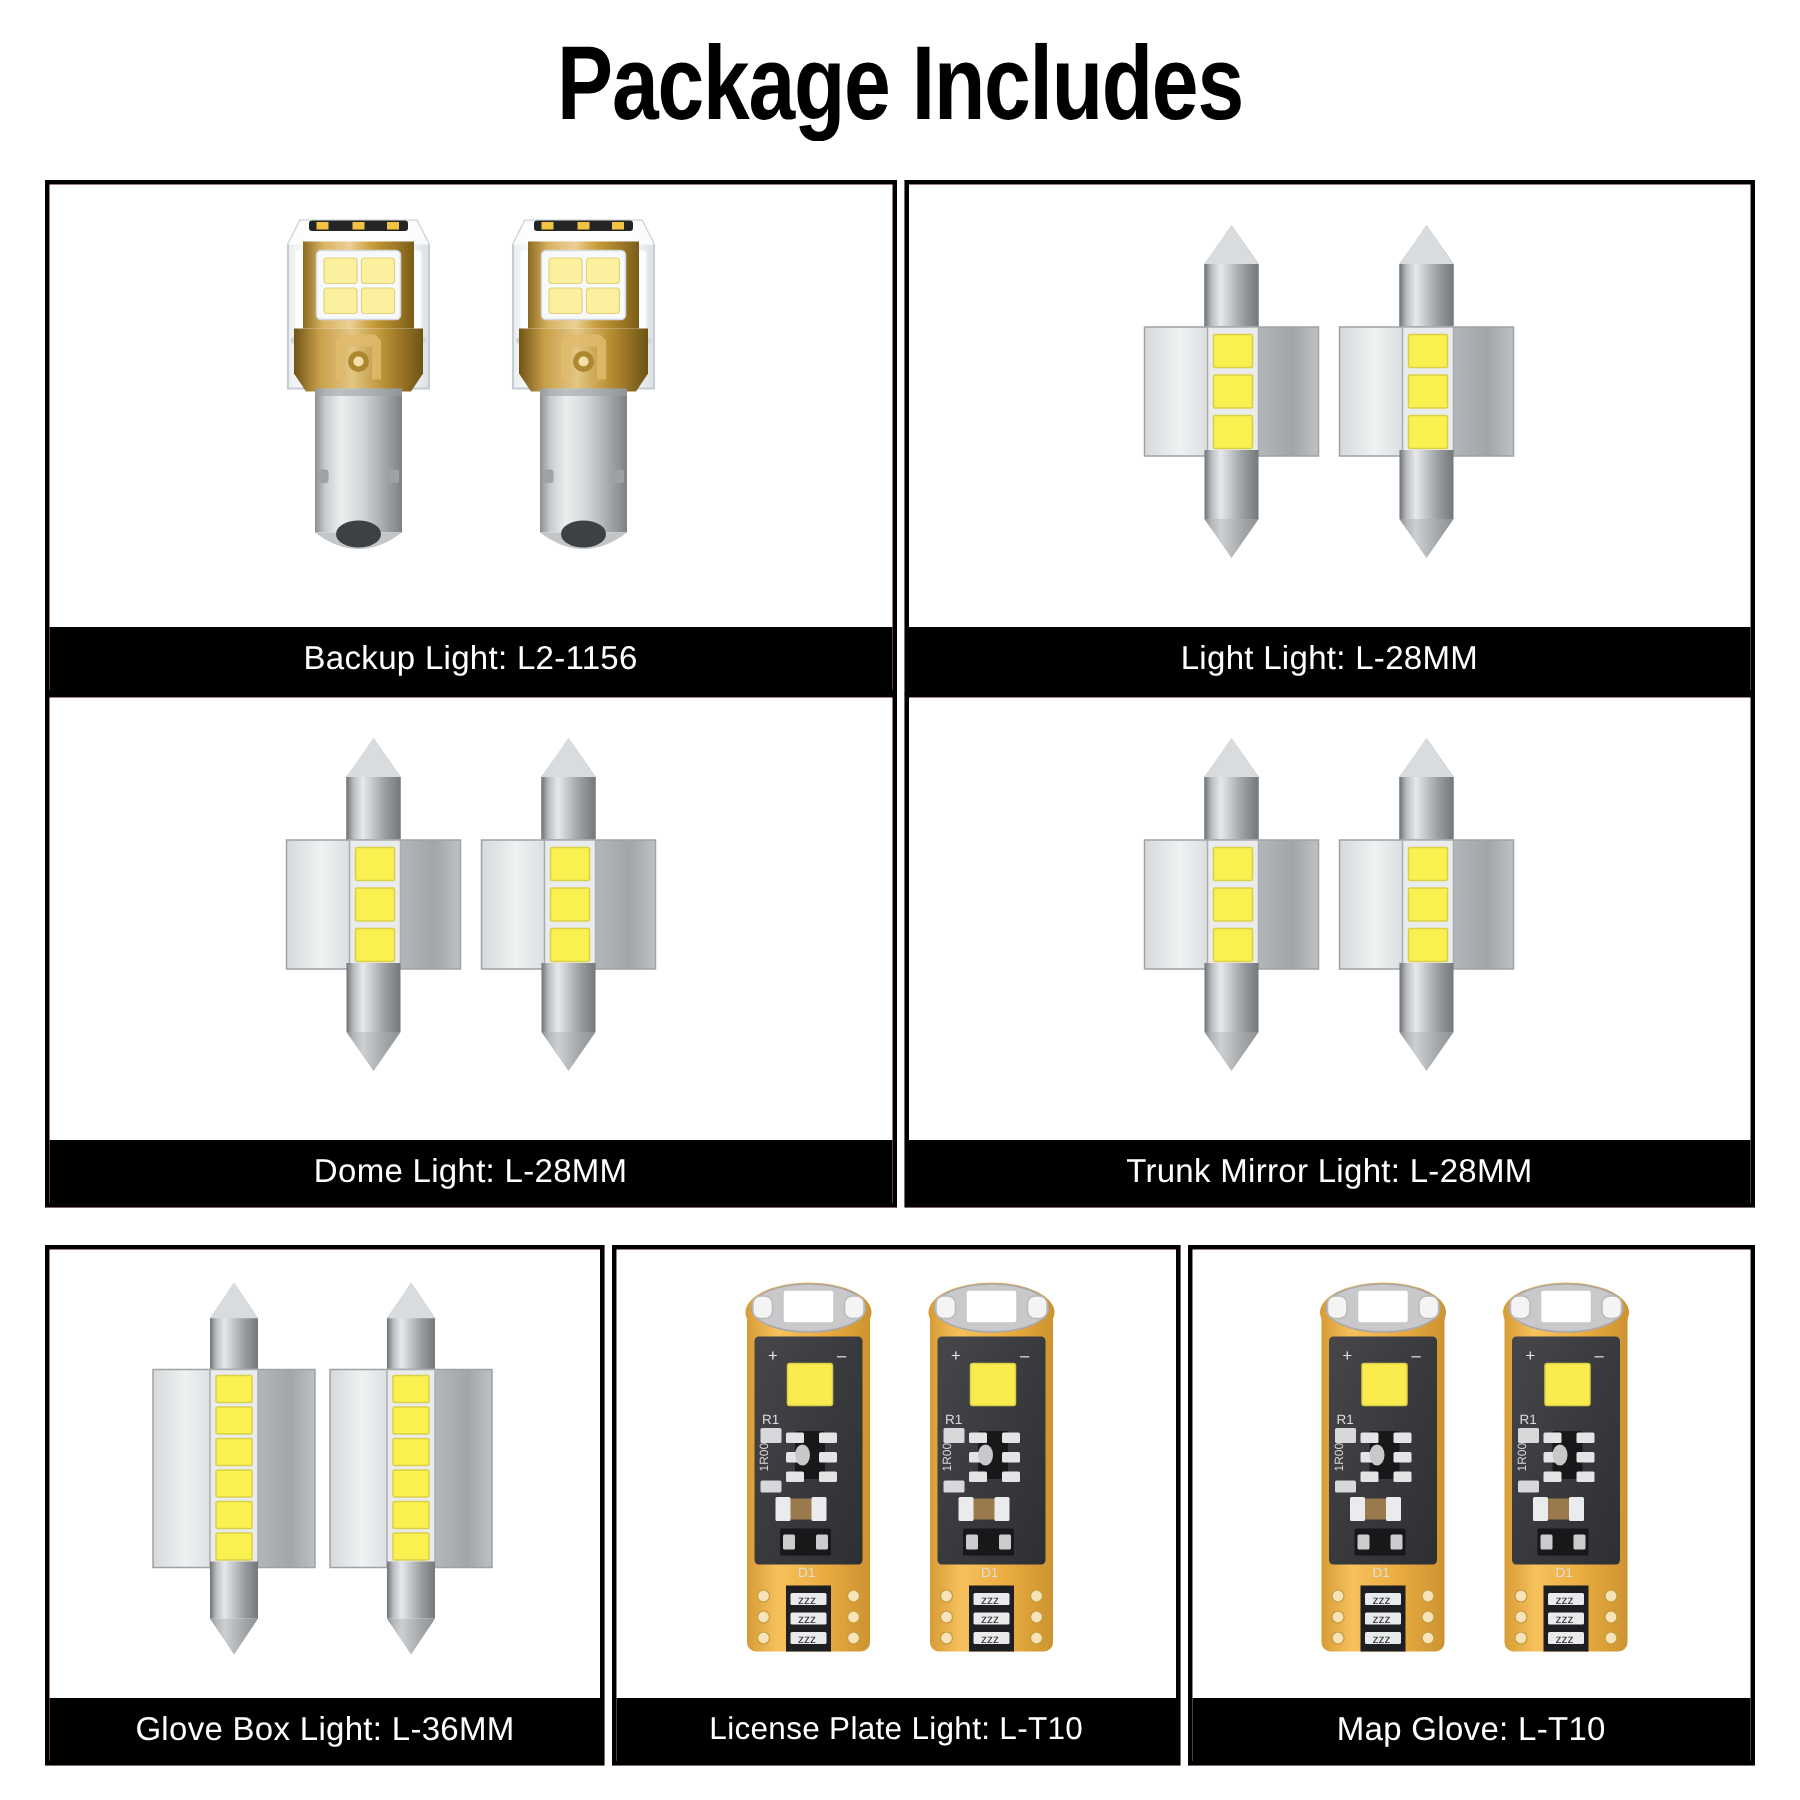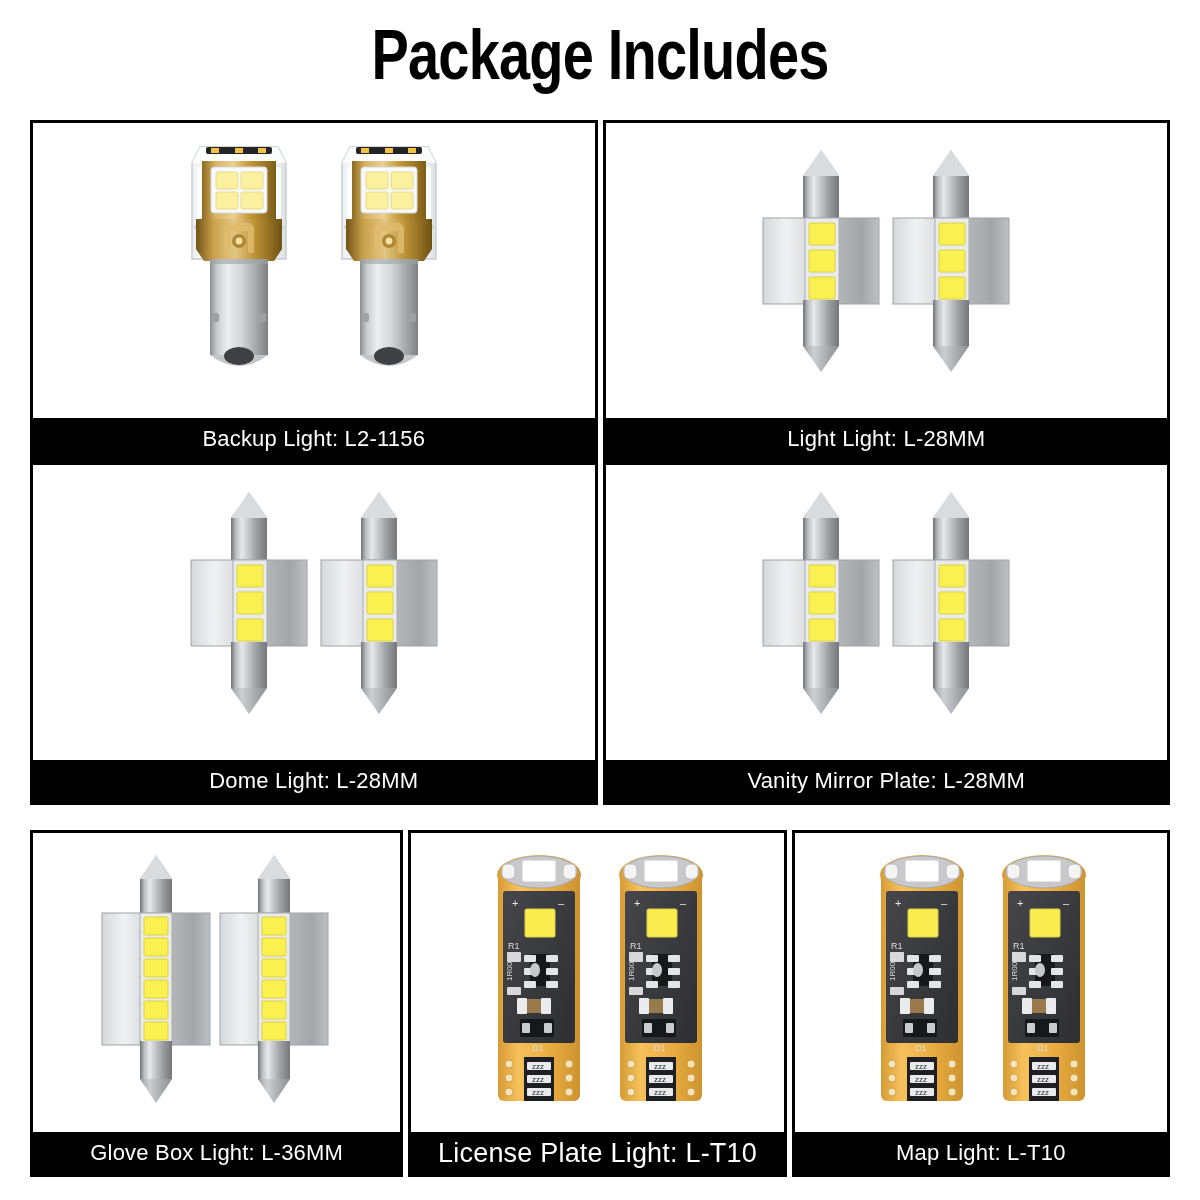--- a/index.html
+++ b/index.html
@@ -90,21 +90,21 @@
     color: #ffffff;
     display: flex;
     align-items: center;
     justify-content: center;
     font-family: "Liberation Sans Narrow", "Liberation Sans", sans-serif;
     font-size: 22px;
     font-weight: 400;
     letter-spacing: 0.2px;
     white-space: nowrap;
   }
-  .caption.small { font-size: 27px; }
+  .caption.small { font-size: 21px; }
 </style>
 </head>
 <body>
 
 <div class="page">
 
   <div class="title">Package Includes</div>
 
   <div class="grid">
 
@@ -341,21 +341,21 @@
               <rect x="42" y="68" width="34" height="86" fill="#E9EBEC" stroke="#A9ADB0" stroke-width="1"></rect>
               <rect x="46" y="73" width="26" height="22" rx="1" fill="#FAF04F" stroke="#D9D04A" stroke-width="1"></rect>
               <rect x="46" y="100" width="26" height="22" rx="1" fill="#FAF04F" stroke="#D9D04A" stroke-width="1"></rect>
               <rect x="46" y="127" width="26" height="22" rx="1" fill="#FAF04F" stroke="#D9D04A" stroke-width="1"></rect>
               <rect x="40" y="150" width="36" height="46" fill="url(#f-cap)"></rect>
               <path d="M40 196 L76 196 L58 222 Z" fill="url(#f-cap)"></path>
               <path d="M40 196 L76 196 L58 222 Z" fill="#AEB1B4" opacity="0.45"></path>
             </g>
           </svg>
         </div>
-        <div class="caption">Vanity Mirror Plate: L-28MM</div>
+        <div class="caption">Trunk Mirror Light: L-28MM</div>
       </div>
     </div>
 
     <div class="row row-3">
 
       <div class="panel panel-third-a">
         <div class="art">
           <svg width="250" height="272" viewBox="0 0 250 272">
             <g transform="translate(10,8)">
               <path d="M54 0 L70 24 L70 62 L38 62 L38 24 Z" fill="url(#f-cap)"></path>
@@ -635,18 +635,18 @@
                 <circle cx="15" cy="213" r="4"></circle>
                 <circle cx="15" cy="227" r="4"></circle>
                 <circle cx="15" cy="241" r="4"></circle>
                 <circle cx="75" cy="213" r="4"></circle>
                 <circle cx="75" cy="227" r="4"></circle>
                 <circle cx="75" cy="241" r="4"></circle>
               </g>
             </g>
           </svg>
         </div>
-        <div class="caption">Map Light: L-T10</div>
+        <div class="caption">Map Glove: L-T10</div>
       </div>
     </div>
 
   </div>
 </div>
 
 </body></html>

